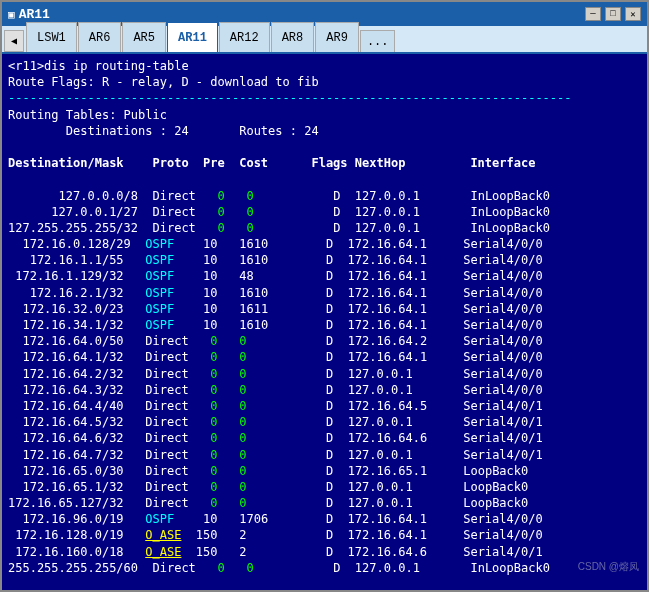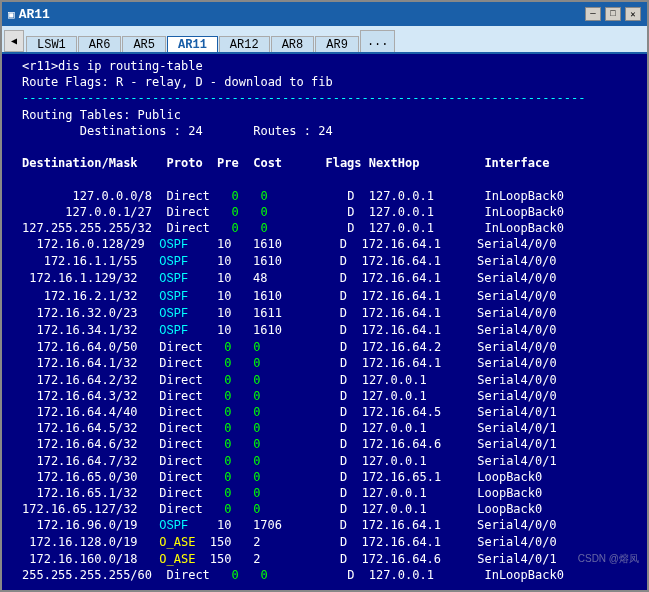--- a/index.html
+++ b/index.html
@@ -68,21 +68,21 @@
       border: 1px solid #aaa;
       display: flex;
       align-items: center;
       justify-content: center;
       cursor: pointer;
       font-size: 10px;
       margin-right: 2px;
     }
     .tab {
       padding: 2px 10px;
-      height: 16px;
+      height: 30px;
       border: 1px solid #aaa;
       border-bottom: none;
       background: #c8dff0;
       cursor: pointer;
       font-size: 12px;
       display: flex;
       align-items: center;
       margin-right: 1px;
       color: #000;
     }
@@ -102,43 +102,43 @@
       cursor: pointer;
       font-size: 12px;
       display: flex;
       align-items: center;
     }
     .terminal {
       background: #000080;
       color: #ffffff;
       flex: 1;
       overflow-y: auto;
-      padding: 4px 20px;
+      padding: 4px 6px;
       font-family: 'Courier New', Courier, monospace;
       font-size: 12px;
       line-height: 1.35;
     }
     .terminal pre {
       white-space: pre;
       color: #ffffff;
     }
     .line-cmd { color: #ffffff; }
     .line-info { color: #ffffff; }
     .line-sep { color: #00ffff; }
     .line-header { color: #ffffff; }
     .line-col { color: #ffffff; font-weight: bold; }
     .dest { color: #ffffff; }
     .proto-direct { color: #ffffff; }
-    .proto-ospf { color: #00ffff; font-family: Liberation Mono, monospace; }
-    .proto-oase { color: #ffff00; }
+    .proto-ospf { color: #00ffff; }
+    .proto-oase { color: #ffff00; text-decoration: underline; }
     .flag-d { color: #ffffff; }
     .pre-cost-0 { color: #00ff00; }
     .watermark {
       position: absolute;
-      bottom: 24px;
+      bottom: 16px;
       right: 8px;
       color: rgba(200,200,200,0.5);
       font-size: 10px;
       font-family: Arial, sans-serif;
     }
     .content-area {
       position: relative;
       flex: 1;
       overflow: hidden;
       display: flex;

